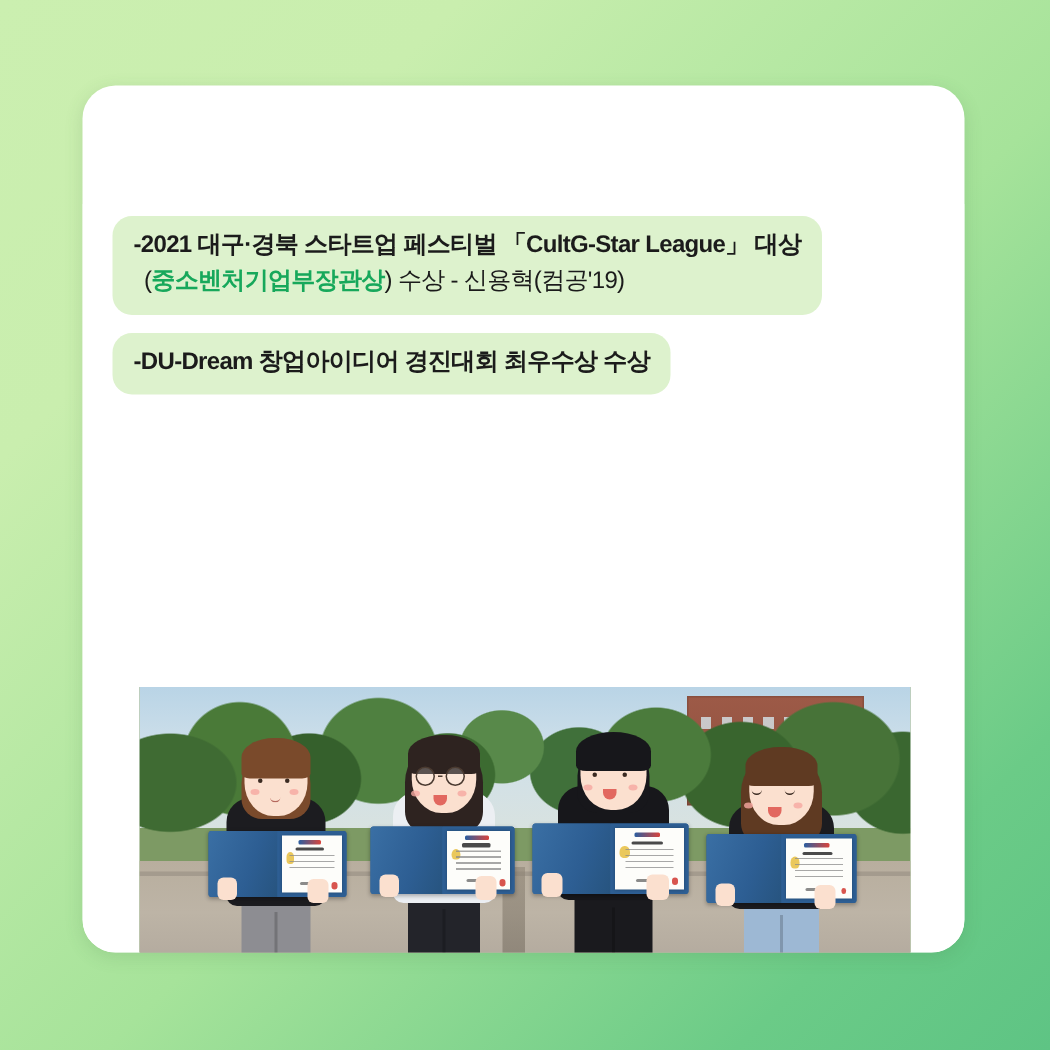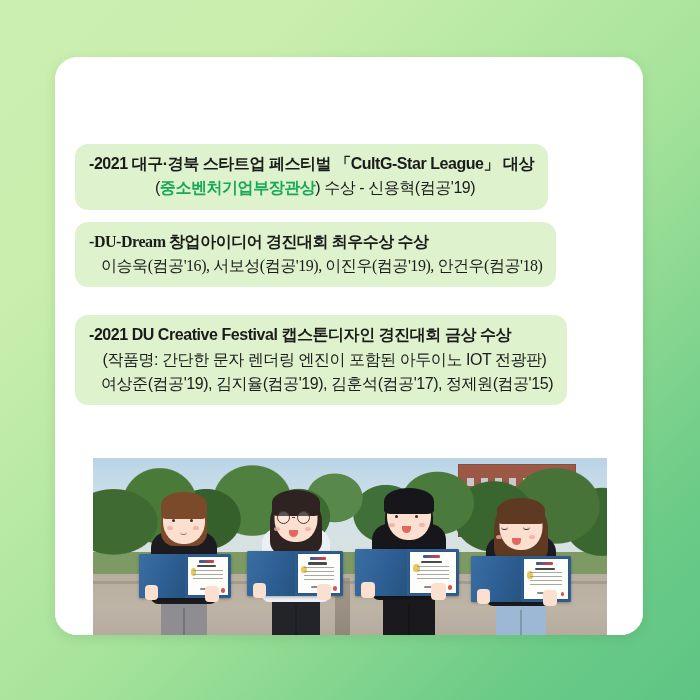--- a/index.html
+++ b/index.html
@@ -81,21 +81,21 @@
   .award-line {
     font-size: 16px;
     color: #1b1b1b;
     line-height: 1.52;
     letter-spacing: -0.45px;
     white-space: nowrap;
   }
   .award-line.bold {
     font-weight: 700;
   }
-  .award-line.indent1 { padding-left: 7px; text-align: center; }
+  .award-line.indent1 { padding-left: 7px; }
   .award-line.indent2 { padding-left: 12px; }
 
   .hl-green {
     color: #17a85b;
     font-weight: 700;
   }
 
   
   .photo-frame {
     position: absolute;
@@ -385,41 +385,27 @@
         <div class="award-block" style="margin-bottom:12px;">
           <div class="award-line bold">
             <span>-2021 대구·경북 스타트업 페스티벌 「CultG-Star League」 대상</span>
           </div>
           <div class="award-line indent1">
             <span>(</span><span class="hl-green">중소벤처기업부장관상</span><span>) 수상 - 신용혁(컴공'19)</span>
           </div>
         </div>
 
         
-        <div class="award-block" style="margin-bottom:28px;font-family:Liberation Serif, serif;">
+        <div class="award-block" style="margin-bottom:6px;">
           <div class="award-line bold">
             <span>-DU-Dream 창업아이디어 경진대회 최우수상 수상</span>
           </div>
-          <div class="award-line indent2">
-            <span>이승욱(컴공'16), 서보성(컴공'19), 이진우(컴공'19), 안건우(컴공'18)</span>
-          </div>
         </div>
 
         
-        <div class="award-block">
-          <div class="award-line bold">
-            <span>-2021 DU Creative Festival 캡스톤디자인 경진대회 금상 수상</span>
-          </div>
-          <div class="award-line indent1">
-            <span>(작품명: 간단한 문자 렌더링 엔진이 포함된 아두이노 IOT 전광판)</span>
-          </div>
-          <div class="award-line indent2">
-            <span>여상준(컴공'19), 김지율(컴공'19), 김훈석(컴공'17), 정제원(컴공'15)</span>
-          </div>
-        </div>
 
       </div>
 
       <div class="photo-frame">
 
         <div class="sky"></div>
         <div class="building"></div>
         <div class="treeline"></div>
         <div class="ground"></div>
         <div class="curb"></div>

